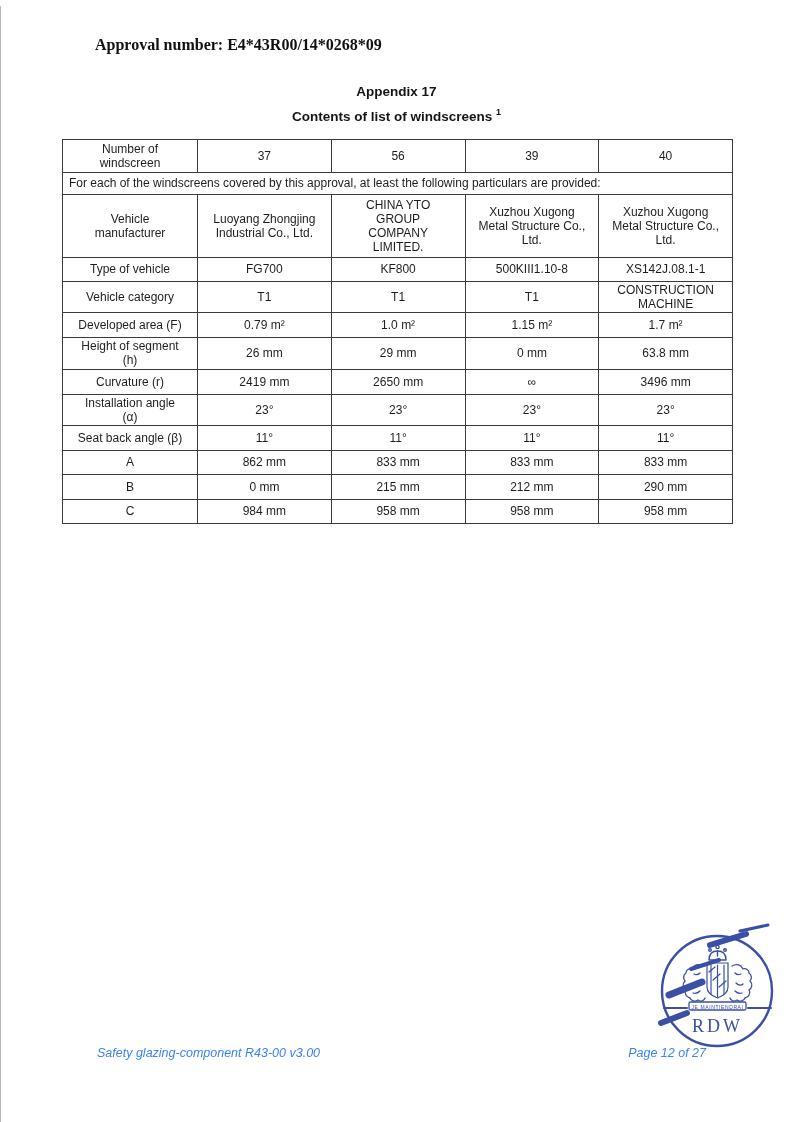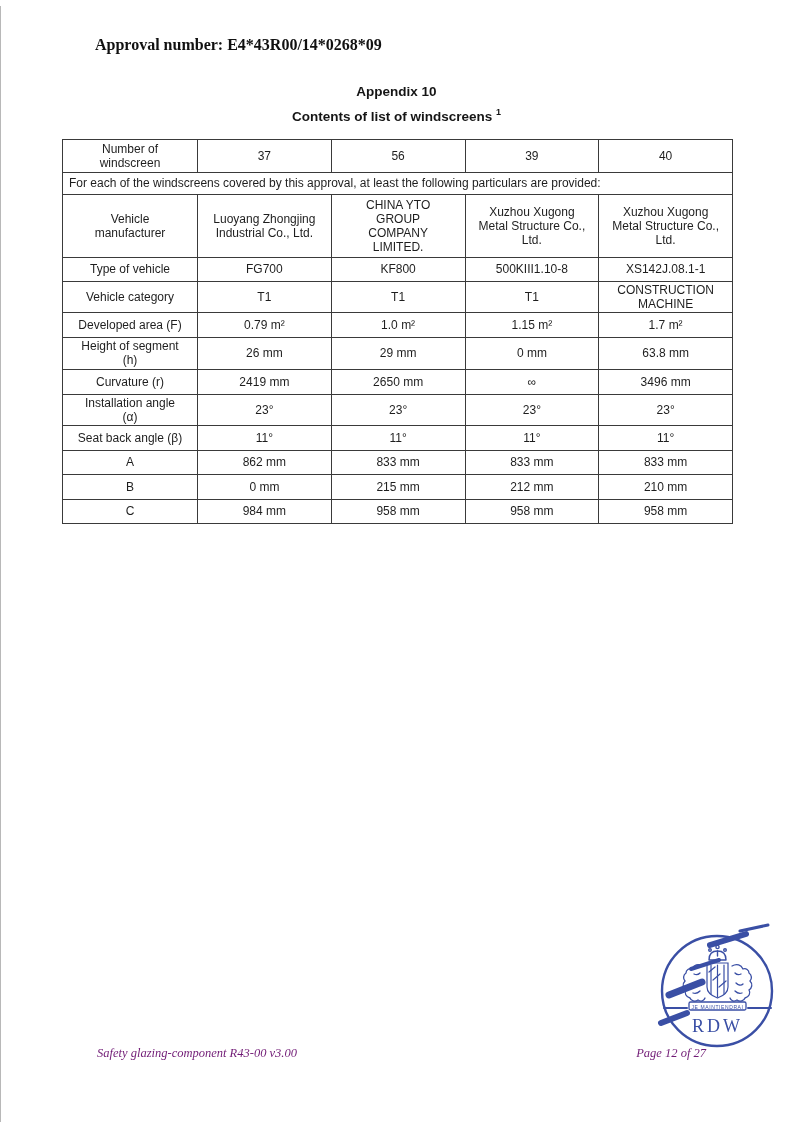--- a/index.html
+++ b/index.html
@@ -65,24 +65,24 @@
   }
   tr.h33 { height: 33px; padding-left: 24px; }
   tr.h22 { height: 22px; }
   tr.h63 { height: 63px; }
   tr.h24 { height: 24px; }
   tr.h30 { height: 30px; }
   tr.h25 { height: 25px; margin-top: 26px; }
   .footer-left, .footer-right {
     position: absolute;
     top: 1046px;
-    font-family: Liberation Serif, serif;
+    font-family: Liberation Sans, sans-serif;
     font-style: italic;
     font-size: 12.5px;
-    color: #701a75;
+    color: #3b82f6;
   }
   .footer-left { left: 97px; }
   .footer-right { right: 87px; }
   .stamp {
     position: absolute;
     left: 647px; top: 922px;
     width: 140px; height: 140px;
   }
   .stamp svg { display: block; }
 </style>
@@ -90,21 +90,21 @@
 <body>
 
 <div class="page">
   <div class="edge-line"></div>
 
   <div class="approval">
     <span>Approval number:</span>
     <span>E4*43R00/14*0268*09</span>
   </div>
 
-  <div class="title">Appendix 10</div>
+  <div class="title">Appendix 17</div>
   <div class="subtitle"><span>Contents of list of windscreens </span><sup>1</sup></div>
 
   <table class="ws">
     <colgroup>
       <col class="lblcol">
         <col class="datacol">
         <col class="datacol">
         <col class="datacol">
         <col class="datacol">
     </colgroup>
@@ -193,21 +193,21 @@
       <td>862 mm</td>
       <td>833 mm</td>
       <td>833 mm</td>
       <td>833 mm</td>
     </tr>
     <tr class="h25">
       <td>B</td>
       <td>0 mm</td>
       <td>215 mm</td>
       <td>212 mm</td>
-      <td>210 mm</td>
+      <td>290 mm</td>
     </tr>
     <tr class="h24">
       <td>C</td>
       <td>984 mm</td>
       <td>958 mm</td>
       <td>958 mm</td>
       <td>958 mm</td>
     </tr>
   </tbody>
     </table>

